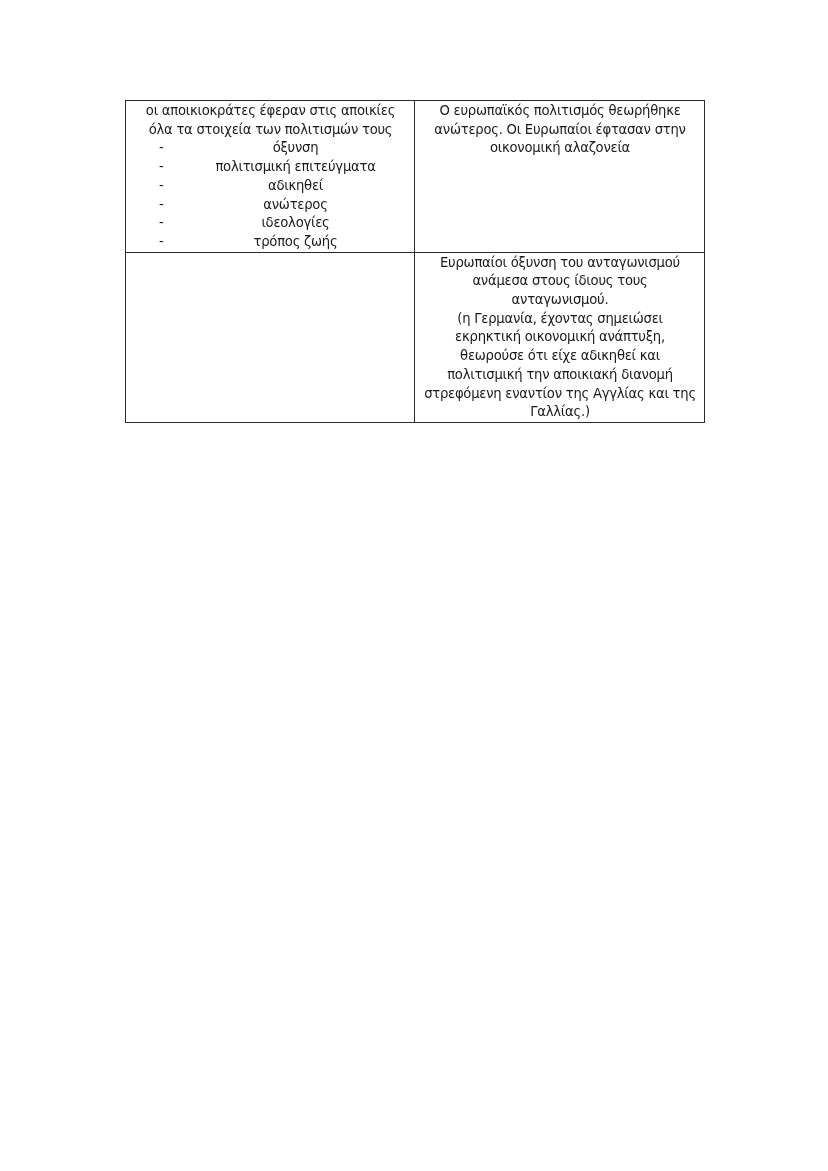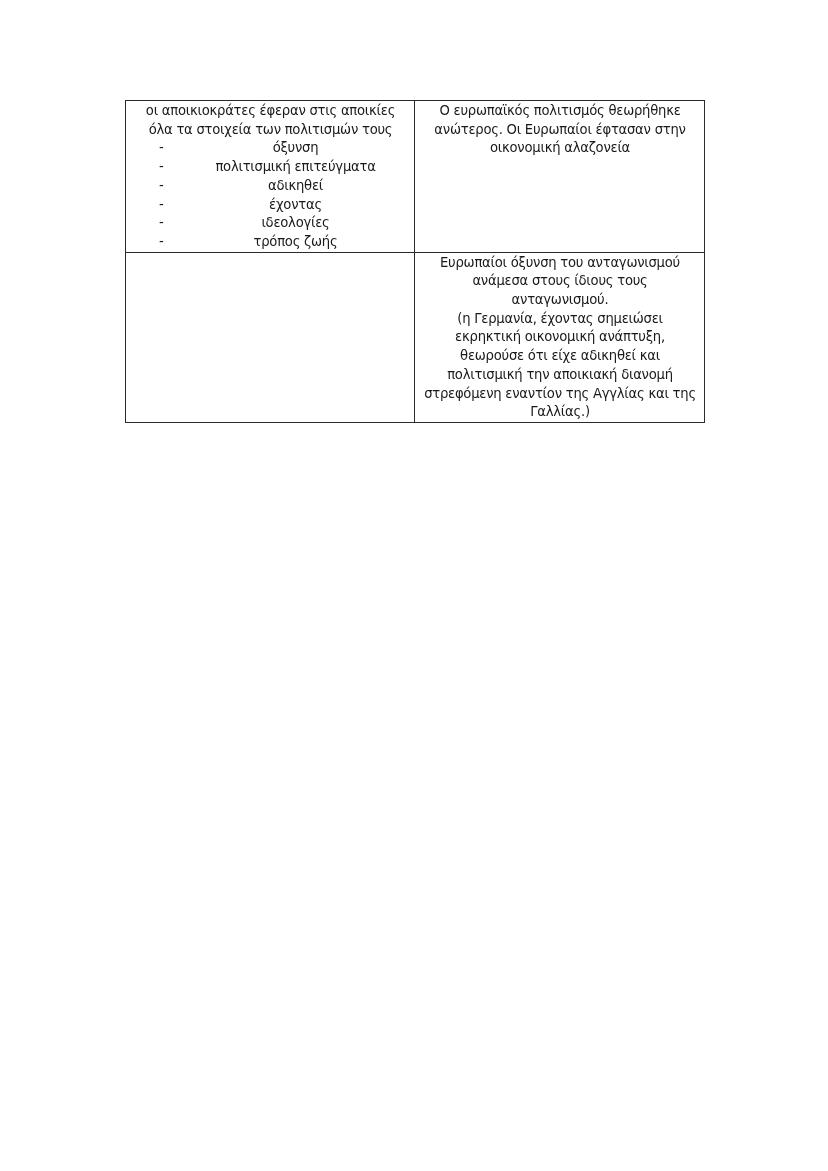--- a/index.html
+++ b/index.html
@@ -71,21 +71,21 @@
     </colgroup>
     <tbody>
       <tr class="r1">
         <td>
           <span class="line">οι αποικιοκράτες έφεραν στις αποικίες</span>
           <span class="line">όλα τα στοιχεία των πολιτισμών τους</span>
           <ul class="bullets">
             <li><span class="dash">-</span><span>όξυνση</span></li>
             <li><span class="dash">-</span><span>πολιτισμική επιτεύγματα</span></li>
             <li><span class="dash">-</span><span>αδικηθεί</span></li>
-            <li><span class="dash">-</span><span>έχοντας</span></li>
+            <li><span class="dash">-</span><span>ανώτερος</span></li>
             <li><span class="dash">-</span><span>ιδεολογίες</span></li>
             <li><span class="dash">-</span><span>τρόπος ζωής</span></li>
           </ul>
         </td>
         <td>
           <span class="line">Ο ευρωπαϊκός πολιτισμός θεωρήθηκε</span>
           <span class="line">ανώτερος. Οι Ευρωπαίοι έφτασαν στην</span>
           <span class="line">οικονομική αλαζονεία</span>
         </td>
       </tr>

